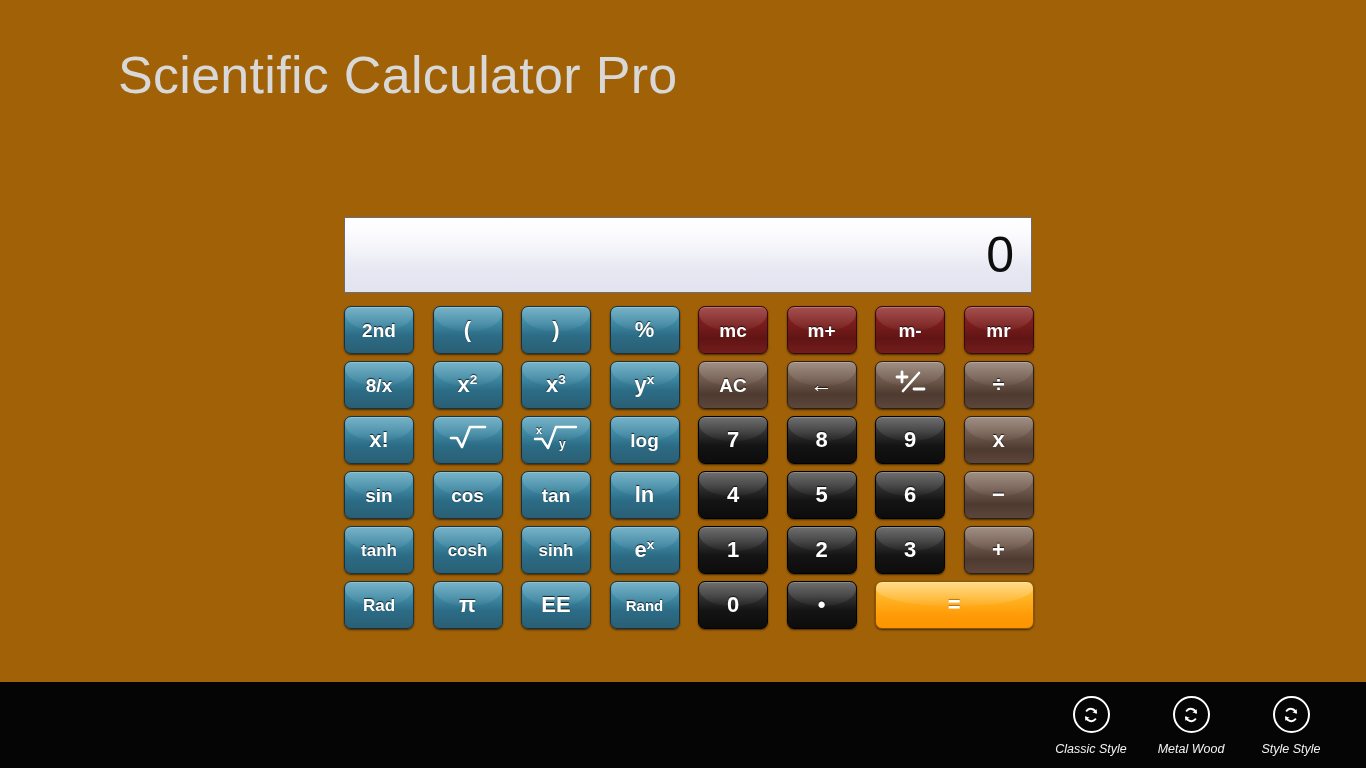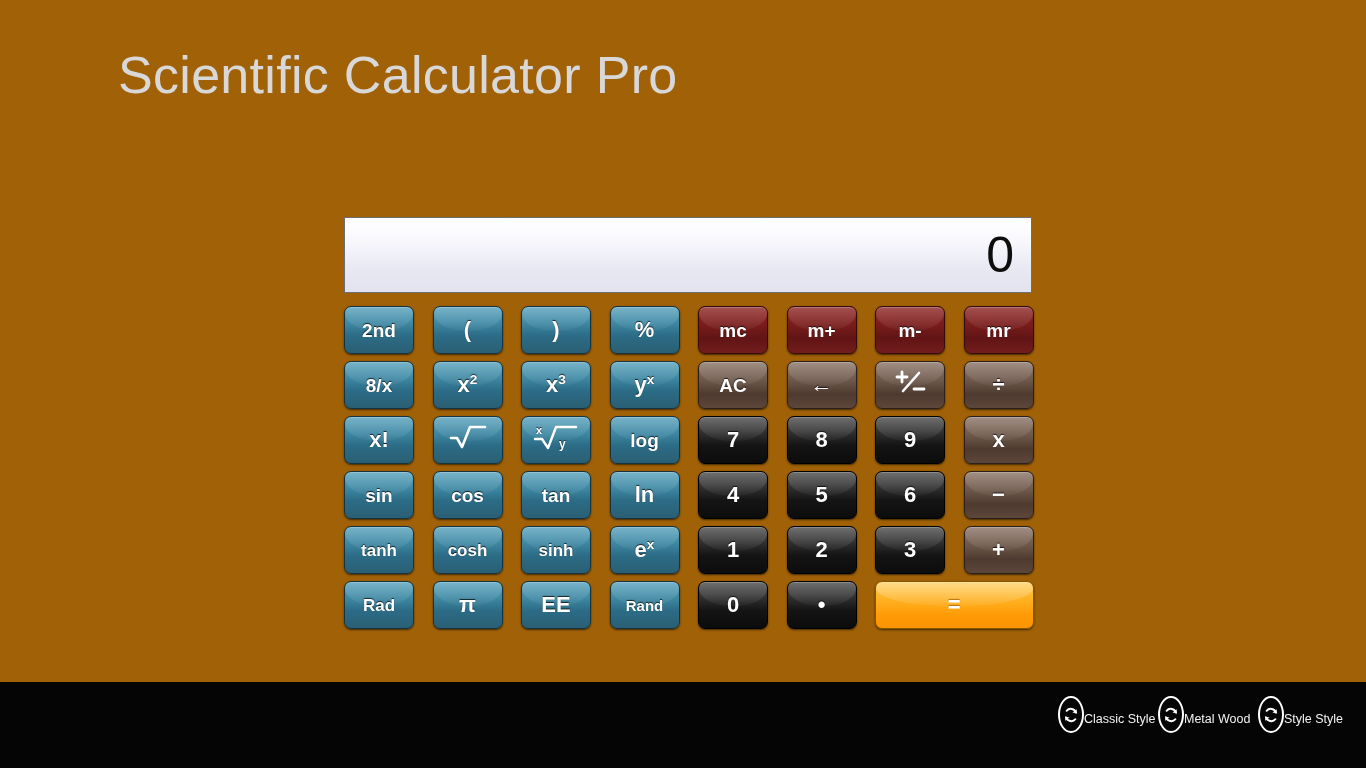--- a/index.html
+++ b/index.html
@@ -157,23 +157,24 @@
   .appbar-items {
     position: absolute;
     right: 42px;
     top: 14px;
     display: flex;
     gap: 34px;
   }
   .appbar-item {
     width: 66px;
     display: flex;
-    flex-direction: row;
+    flex-direction: column;
     align-items: center;
     cursor: pointer;
+    font-style: italic;
   }
   .appbar-icon {
     width: 37px;
     height: 37px;
     border-radius: 50%;
     border: 2px solid #ffffff;
     display: flex;
     align-items: center;
     justify-content: center;
     box-sizing: border-box;

